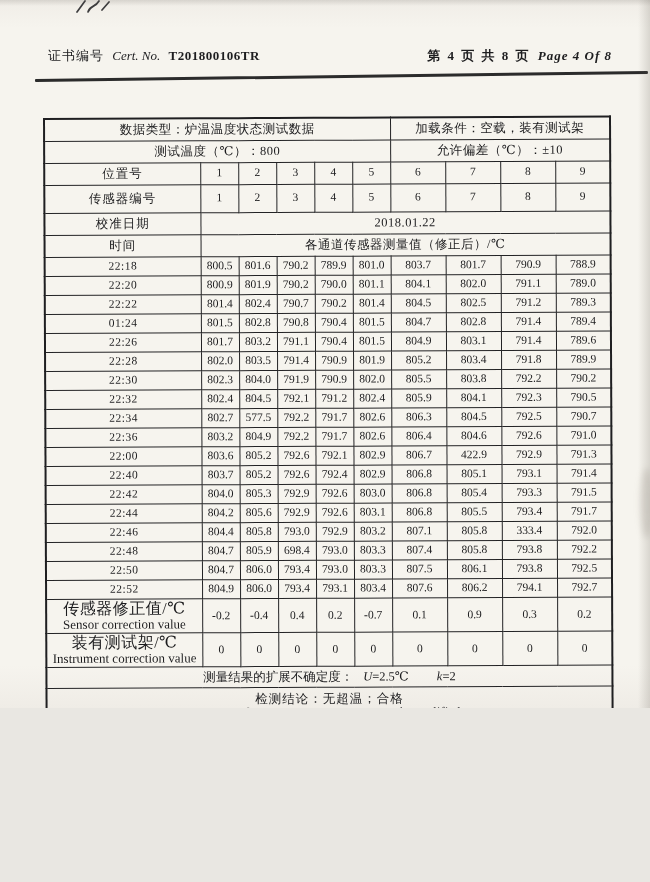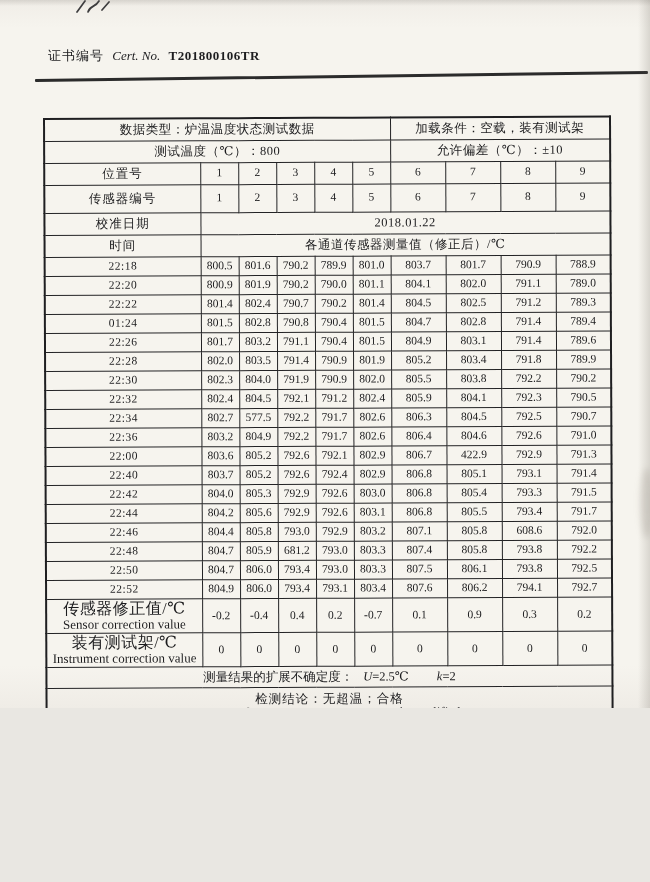--- a/index.html
+++ b/index.html
@@ -82,20 +82,24 @@
   <svg class="pen-mark" width="40" height="14" viewBox="0 0 40 14">
     <path d="M3,12 L11,1 M14,12 C16,5 21,8 25,1 M28,10 L35,2" stroke="#3c3c3e" stroke-width="1.7" fill="none" stroke-linecap="round"></path>
   </svg>
 
   <div class="doc-header">
     <div>
       <span class="hdr-zh">证书编号</span>
       <span class="hdr-en-italic">Cert. No.</span>
       <span class="hdr-bold">T201800106TR</span>
     </div>
+    <div>
+      <span class="hdr-page-zh">第 4 页 共 8 页</span>
+      <span class="hdr-page-en">Page 4 Of 8</span>
+    </div>
   </div>
 
   <div class="header-rule"></div>
 
   <table class="meas">
     <colgroup>
       <col style="width:156px">
       <col style="width:38px">
         <col style="width:38px">
         <col style="width:38px">
@@ -319,28 +323,28 @@
         </tr>
         <tr class="h19">
           <td class="time-cell">22:46</td>
           <td>804.4</td>
           <td>805.8</td>
           <td>793.0</td>
           <td>792.9</td>
           <td>803.2</td>
           <td>807.1</td>
           <td>805.8</td>
-          <td>608.6</td>
+          <td>333.4</td>
           <td>792.0</td>
         </tr>
         <tr class="h19">
           <td class="time-cell">22:48</td>
           <td>804.7</td>
           <td>805.9</td>
-          <td>681.2</td>
+          <td>698.4</td>
           <td>793.0</td>
           <td>803.3</td>
           <td>807.4</td>
           <td>805.8</td>
           <td>793.8</td>
           <td>792.2</td>
         </tr>
         <tr class="h19">
           <td class="time-cell">22:50</td>
           <td>804.7</td>

